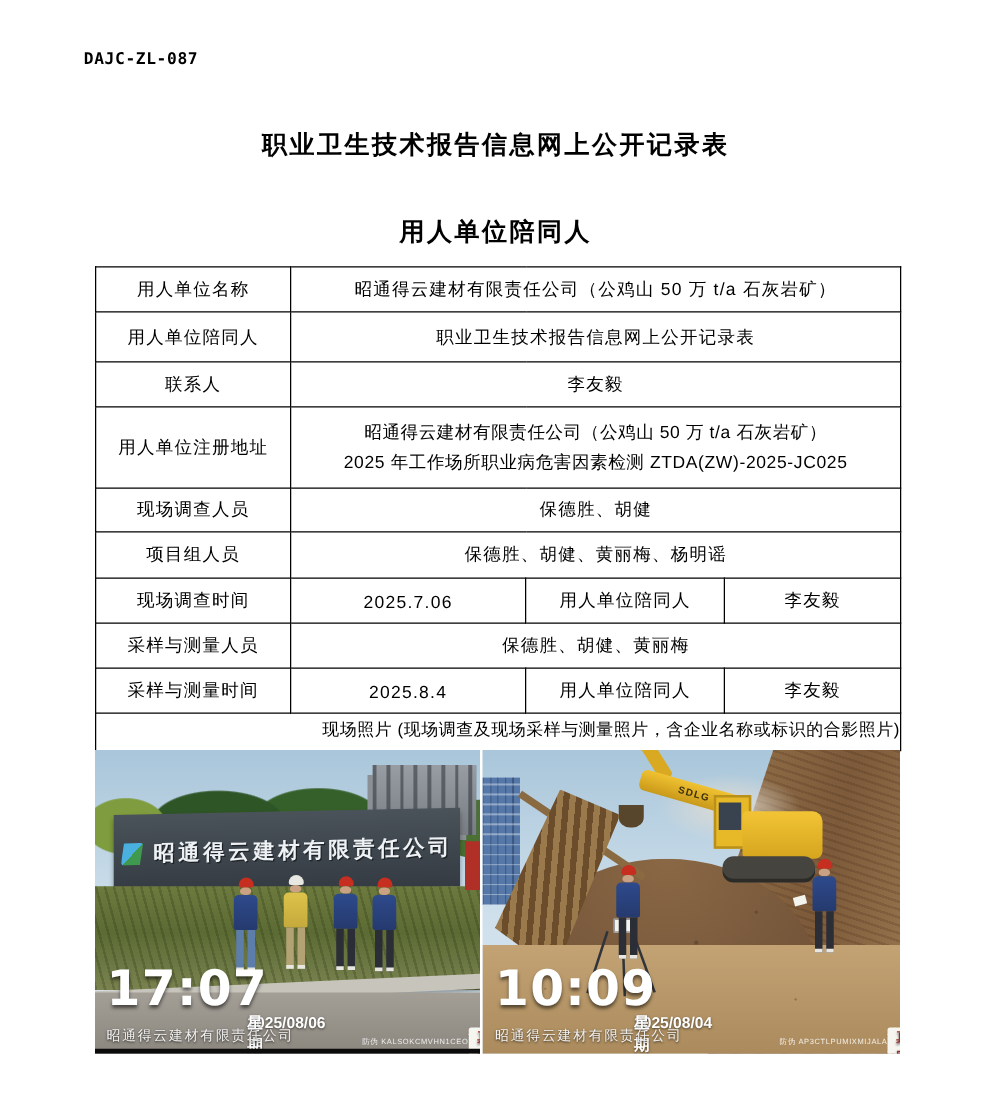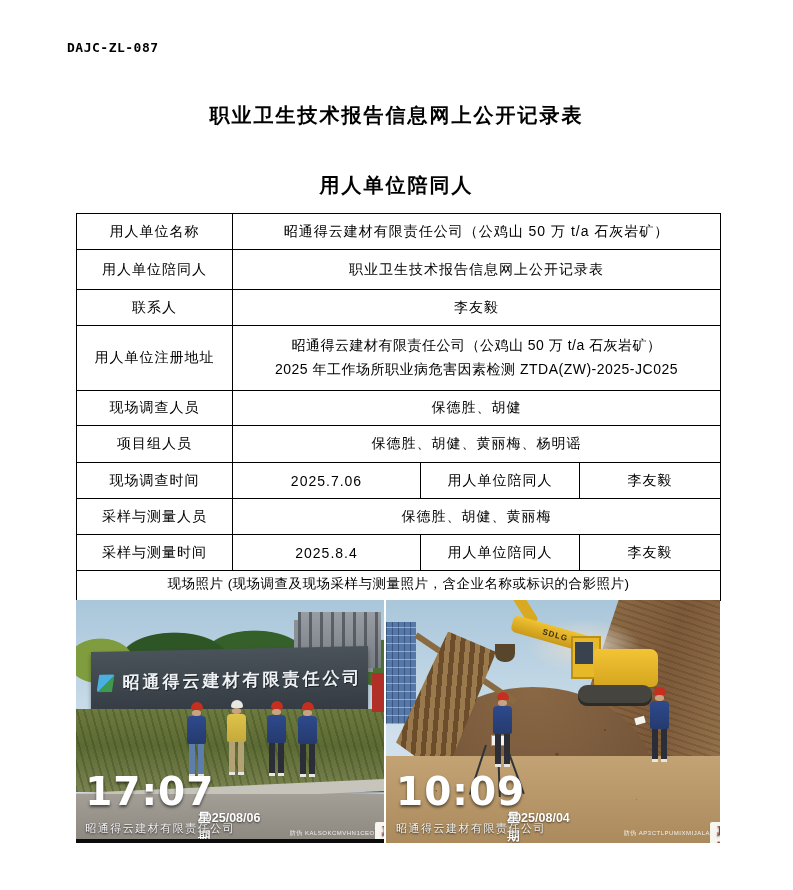--- a/index.html
+++ b/index.html
@@ -26,21 +26,21 @@
   table.info {
     position:absolute; left:76px; top:213px; width:645px;
     border-collapse:collapse; table-layout:fixed; font-size:14px;
   }
   table.info td {
     border:1px solid #000; text-align:center; vertical-align:middle;
     letter-spacing:1px; padding:0 4px; overflow:hidden;
   }
   table.info td.two-line { line-height:1.7; letter-spacing:0.5px; }
   table.info td.caption-cell {
-    text-align:center; padding:4px 0 8px 0; border-bottom:none;
+    text-align:right; padding:4px 0 8px 0; border-bottom:none;
     font-size:13.5px; letter-spacing:0.5px;margin-top:20px;
   }
 
   
   .photo {
     position:absolute; top:600px; height:243px; overflow:hidden;
     background:linear-gradient(180deg,#a9c6da 0%,#cfe0ec 55%,#d8e4ec 100%);
   }
   #photo-left  { left:76px;  width:308px; }
   #photo-right { left:386px; width:334px; }

